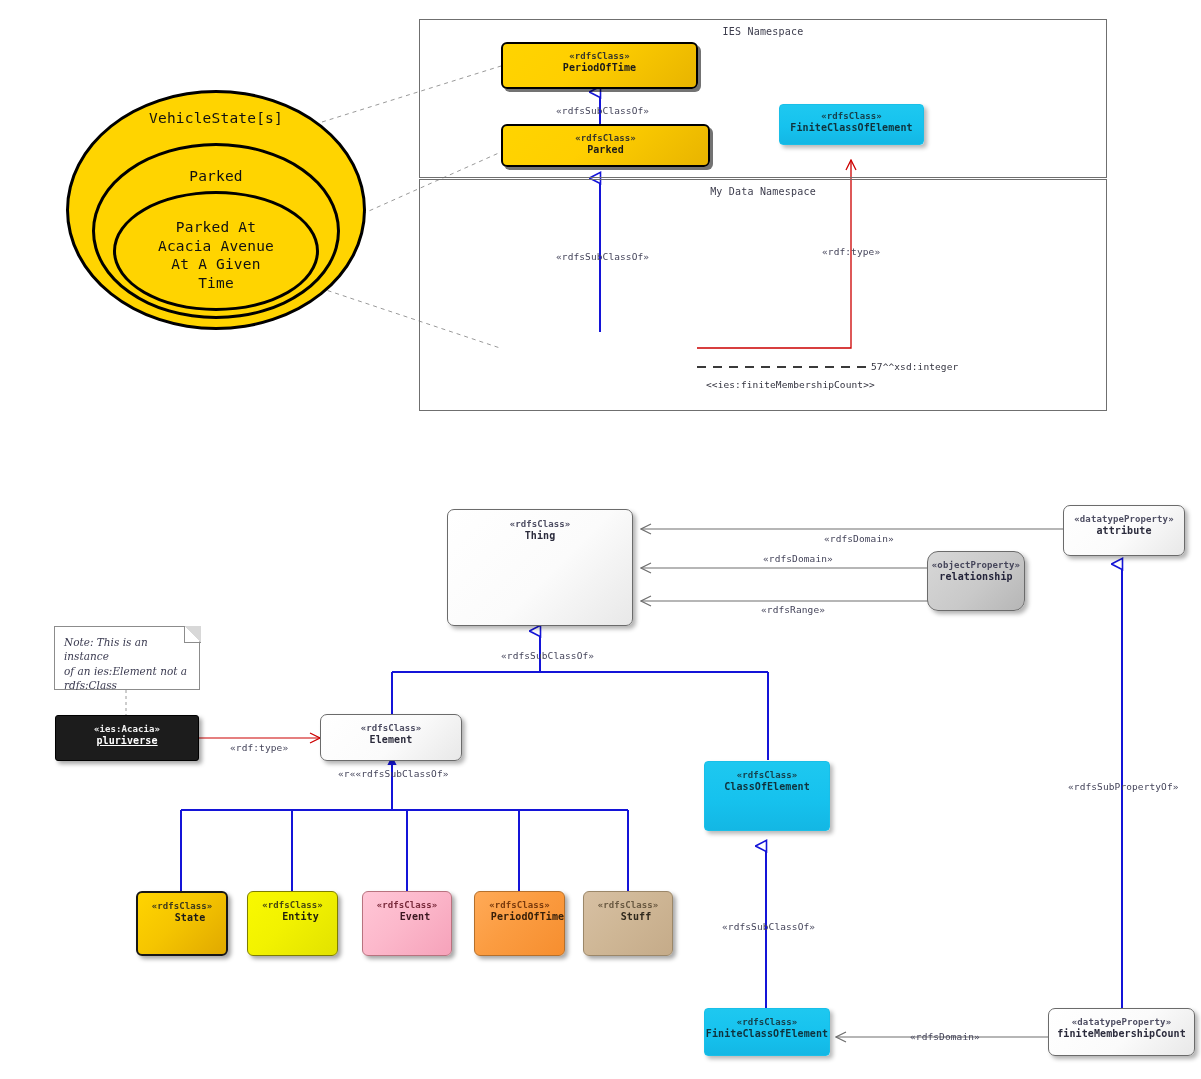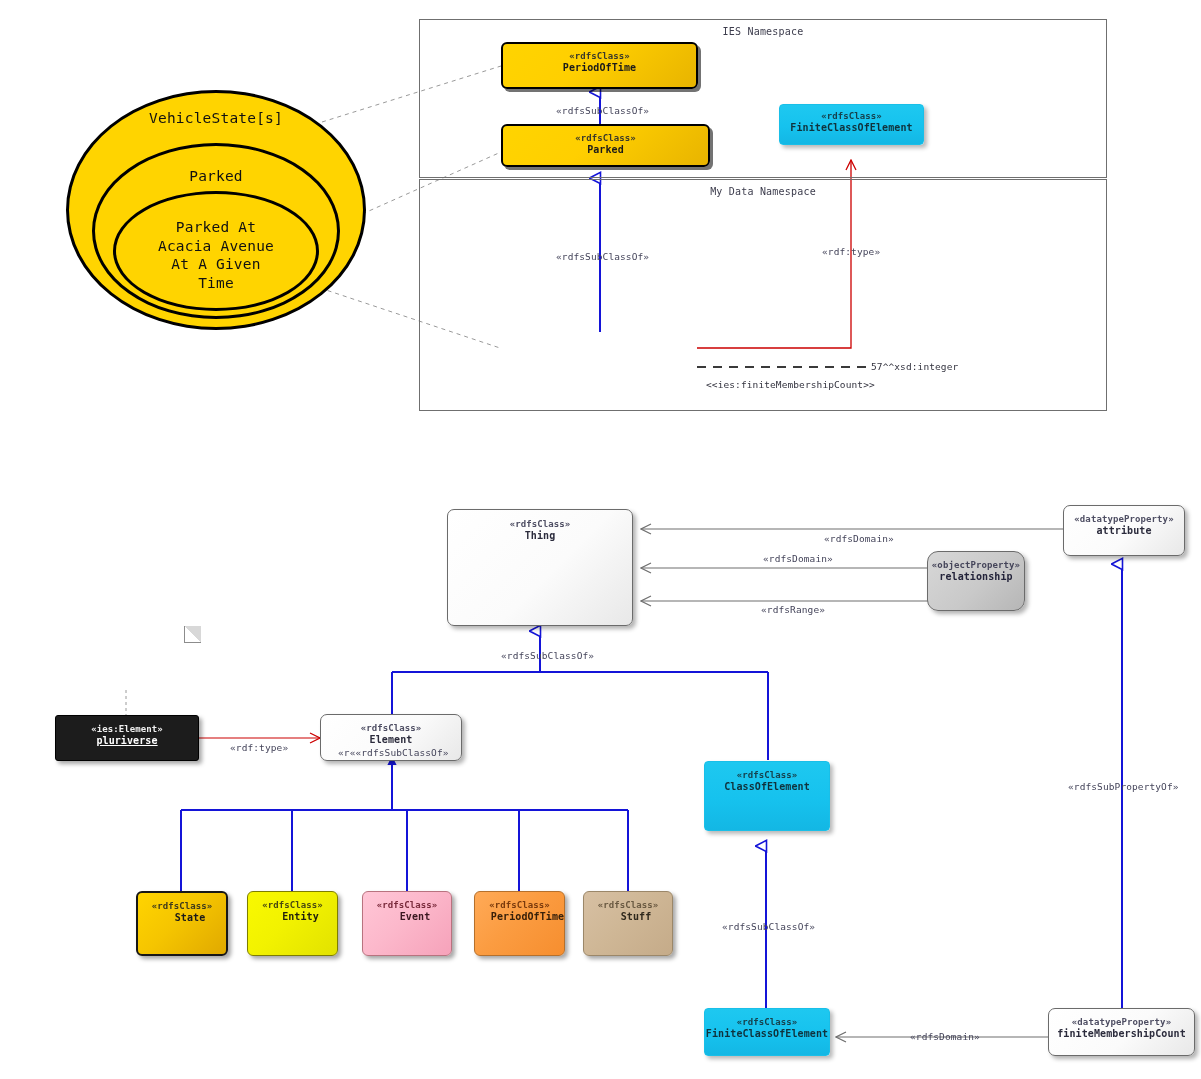--- a/index.html
+++ b/index.html
@@ -251,39 +251,44 @@
     <div class="nm">FiniteClassOfElement</div>
   </div>
 
 
   <div class="elabel" style="left:556px;top:105px;">«rdfsSubClassOf»</div>
   <div class="elabel" style="left:556px;top:251px;">«rdfsSubClassOf»</div>
   <div class="elabel" style="left:822px;top:246px;">«rdf:type»</div>
   <div class="elabel dark" style="left:871px;top:361px;">57^^xsd:integer</div>
   <div class="elabel dark" style="left:706px;top:379px;">&lt;&lt;ies:finiteMembershipCount&gt;&gt;</div>
 
+  <div class="note" style="left:54px;top:626px;width:146px;height:64px;">
+    <div>Note: This is an instance</div>
+    <div>of an ies:Element not a</div>
+    <div>rdfs:Class</div>
+  </div>
   <div class="note-fold" style="left:184px;top:626px;"></div>
 
   <div class="node whitebox" style="left:447px;top:509px;width:186px;height:117px;padding-top:9px;">
     <div class="stereo">«rdfsClass»</div>
     <div class="nm">Thing</div>
   </div>
 
   <div class="node whitebox" style="left:1063px;top:505px;width:122px;height:51px;padding-top:8px;">
     <div class="stereo">«datatypeProperty»</div>
     <div class="nm">attribute</div>
   </div>
 
   <div class="node greybox" style="left:927px;top:551px;width:98px;height:60px;padding-top:8px;">
     <div class="stereo">«objectProperty»</div>
     <div class="nm">relationship</div>
   </div>
 
   <div class="node blackbox" style="left:55px;top:715px;width:144px;height:46px;padding-top:8px;">
-    <div class="stereo">«ies:Element»</div>
+    <div class="stereo">«ies:Acacia»</div>
     <div class="nm">pluriverse</div>
   </div>
 
   <div class="node whitebox" style="left:320px;top:714px;width:142px;height:47px;padding-top:8px;">
     <div class="stereo">«rdfsClass»</div>
     <div class="nm">Element</div>
   </div>
 
   <div class="node cyanbox" style="left:704px;top:761px;width:126px;height:70px;padding-top:8px;">
     <div class="stereo">«rdfsClass»</div>
@@ -333,18 +338,18 @@
               background:linear-gradient(135deg,#d7c0a3 0%,#cfb796 45%,#c5ab89 100%);">
     <div class="stereo" style="color:#6a5a42;">«rdfsClass»</div>
     <div class="nm" style="color:#2f281c;">Stuff</div>
   </div>
 
   <div class="elabel" style="left:824px;top:533px;">«rdfsDomain»</div>
   <div class="elabel" style="left:763px;top:553px;">«rdfsDomain»</div>
   <div class="elabel" style="left:761px;top:604px;">«rdfsRange»</div>
   <div class="elabel" style="left:501px;top:650px;">«rdfsSubClassOf»</div>
   <div class="elabel" style="left:230px;top:742px;">«rdf:type»</div>
-  <div class="elabel" style="left:338px;top:747px;text-align:right;">«r««rdfsSubClassOf»</div>
+  <div class="elabel" style="left:338px;top:768px;text-align:right;">«r««rdfsSubClassOf»</div>
   <div class="elabel" style="left:722px;top:921px;">«rdfsSubClassOf»</div>
   <div class="elabel" style="left:1068px;top:781px;">«rdfsSubPropertyOf»</div>
   <div class="elabel" style="left:910px;top:1031px;">«rdfsDomain»</div>
 
 </div>
 
 </body></html>

